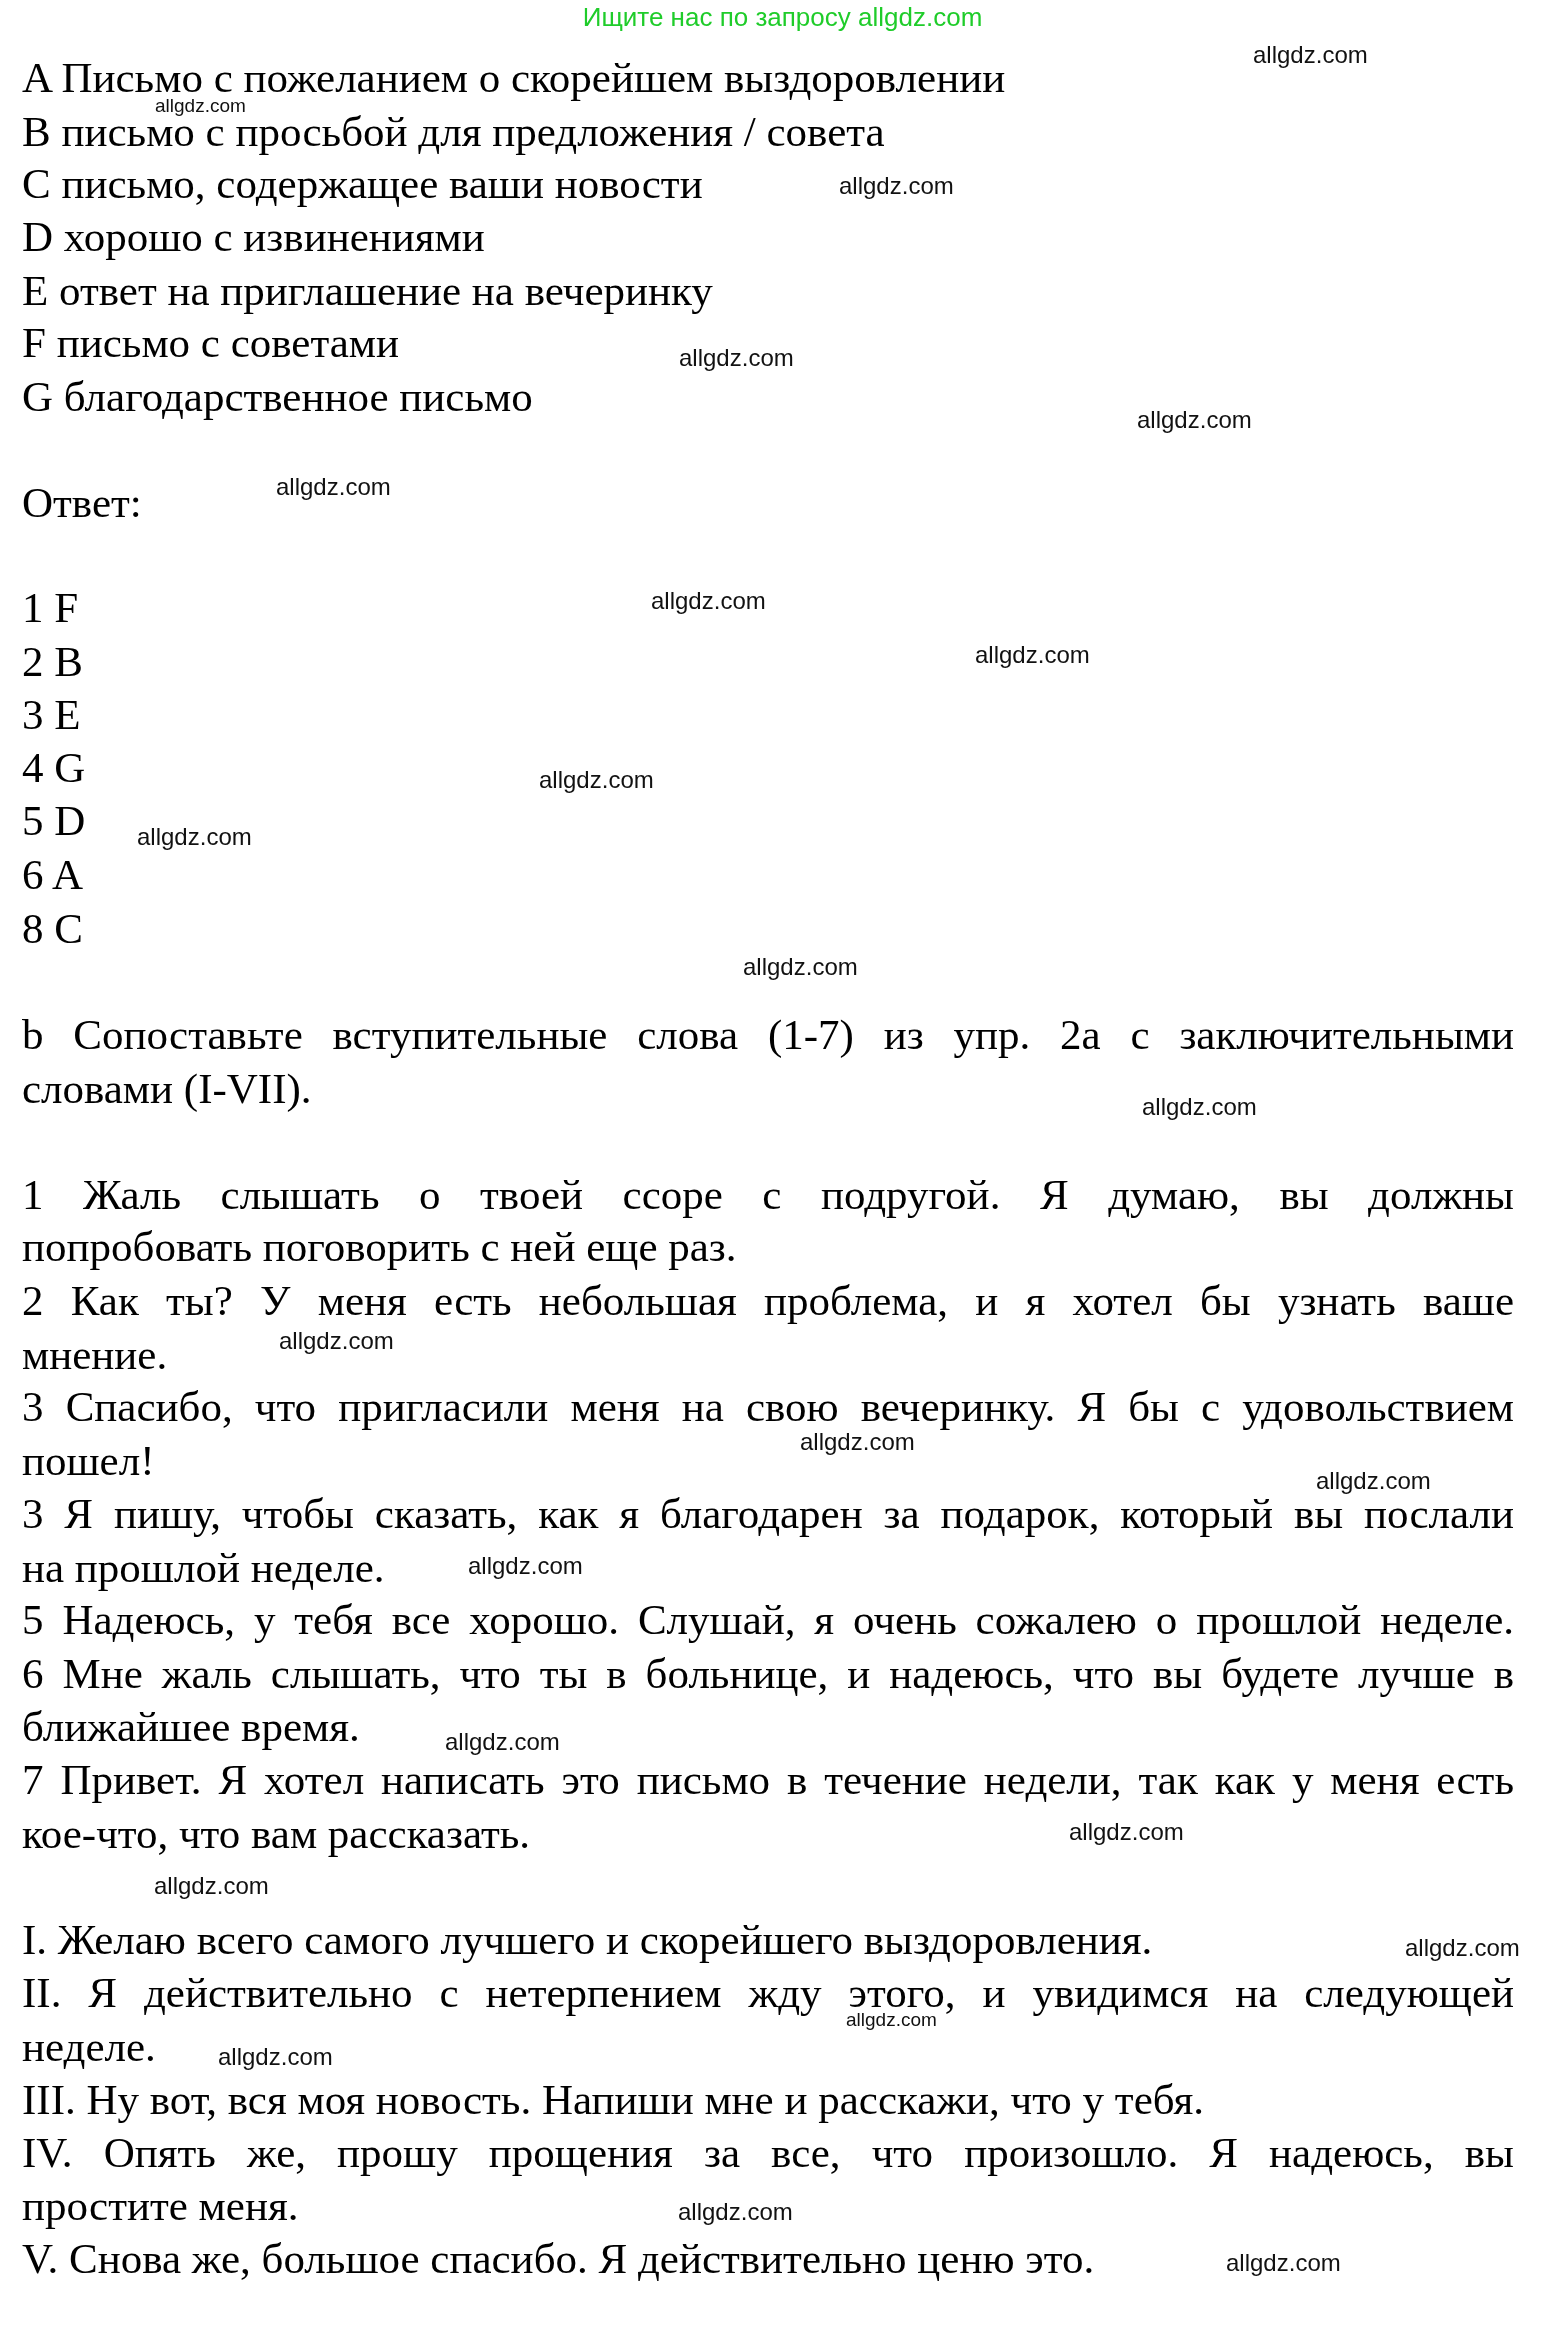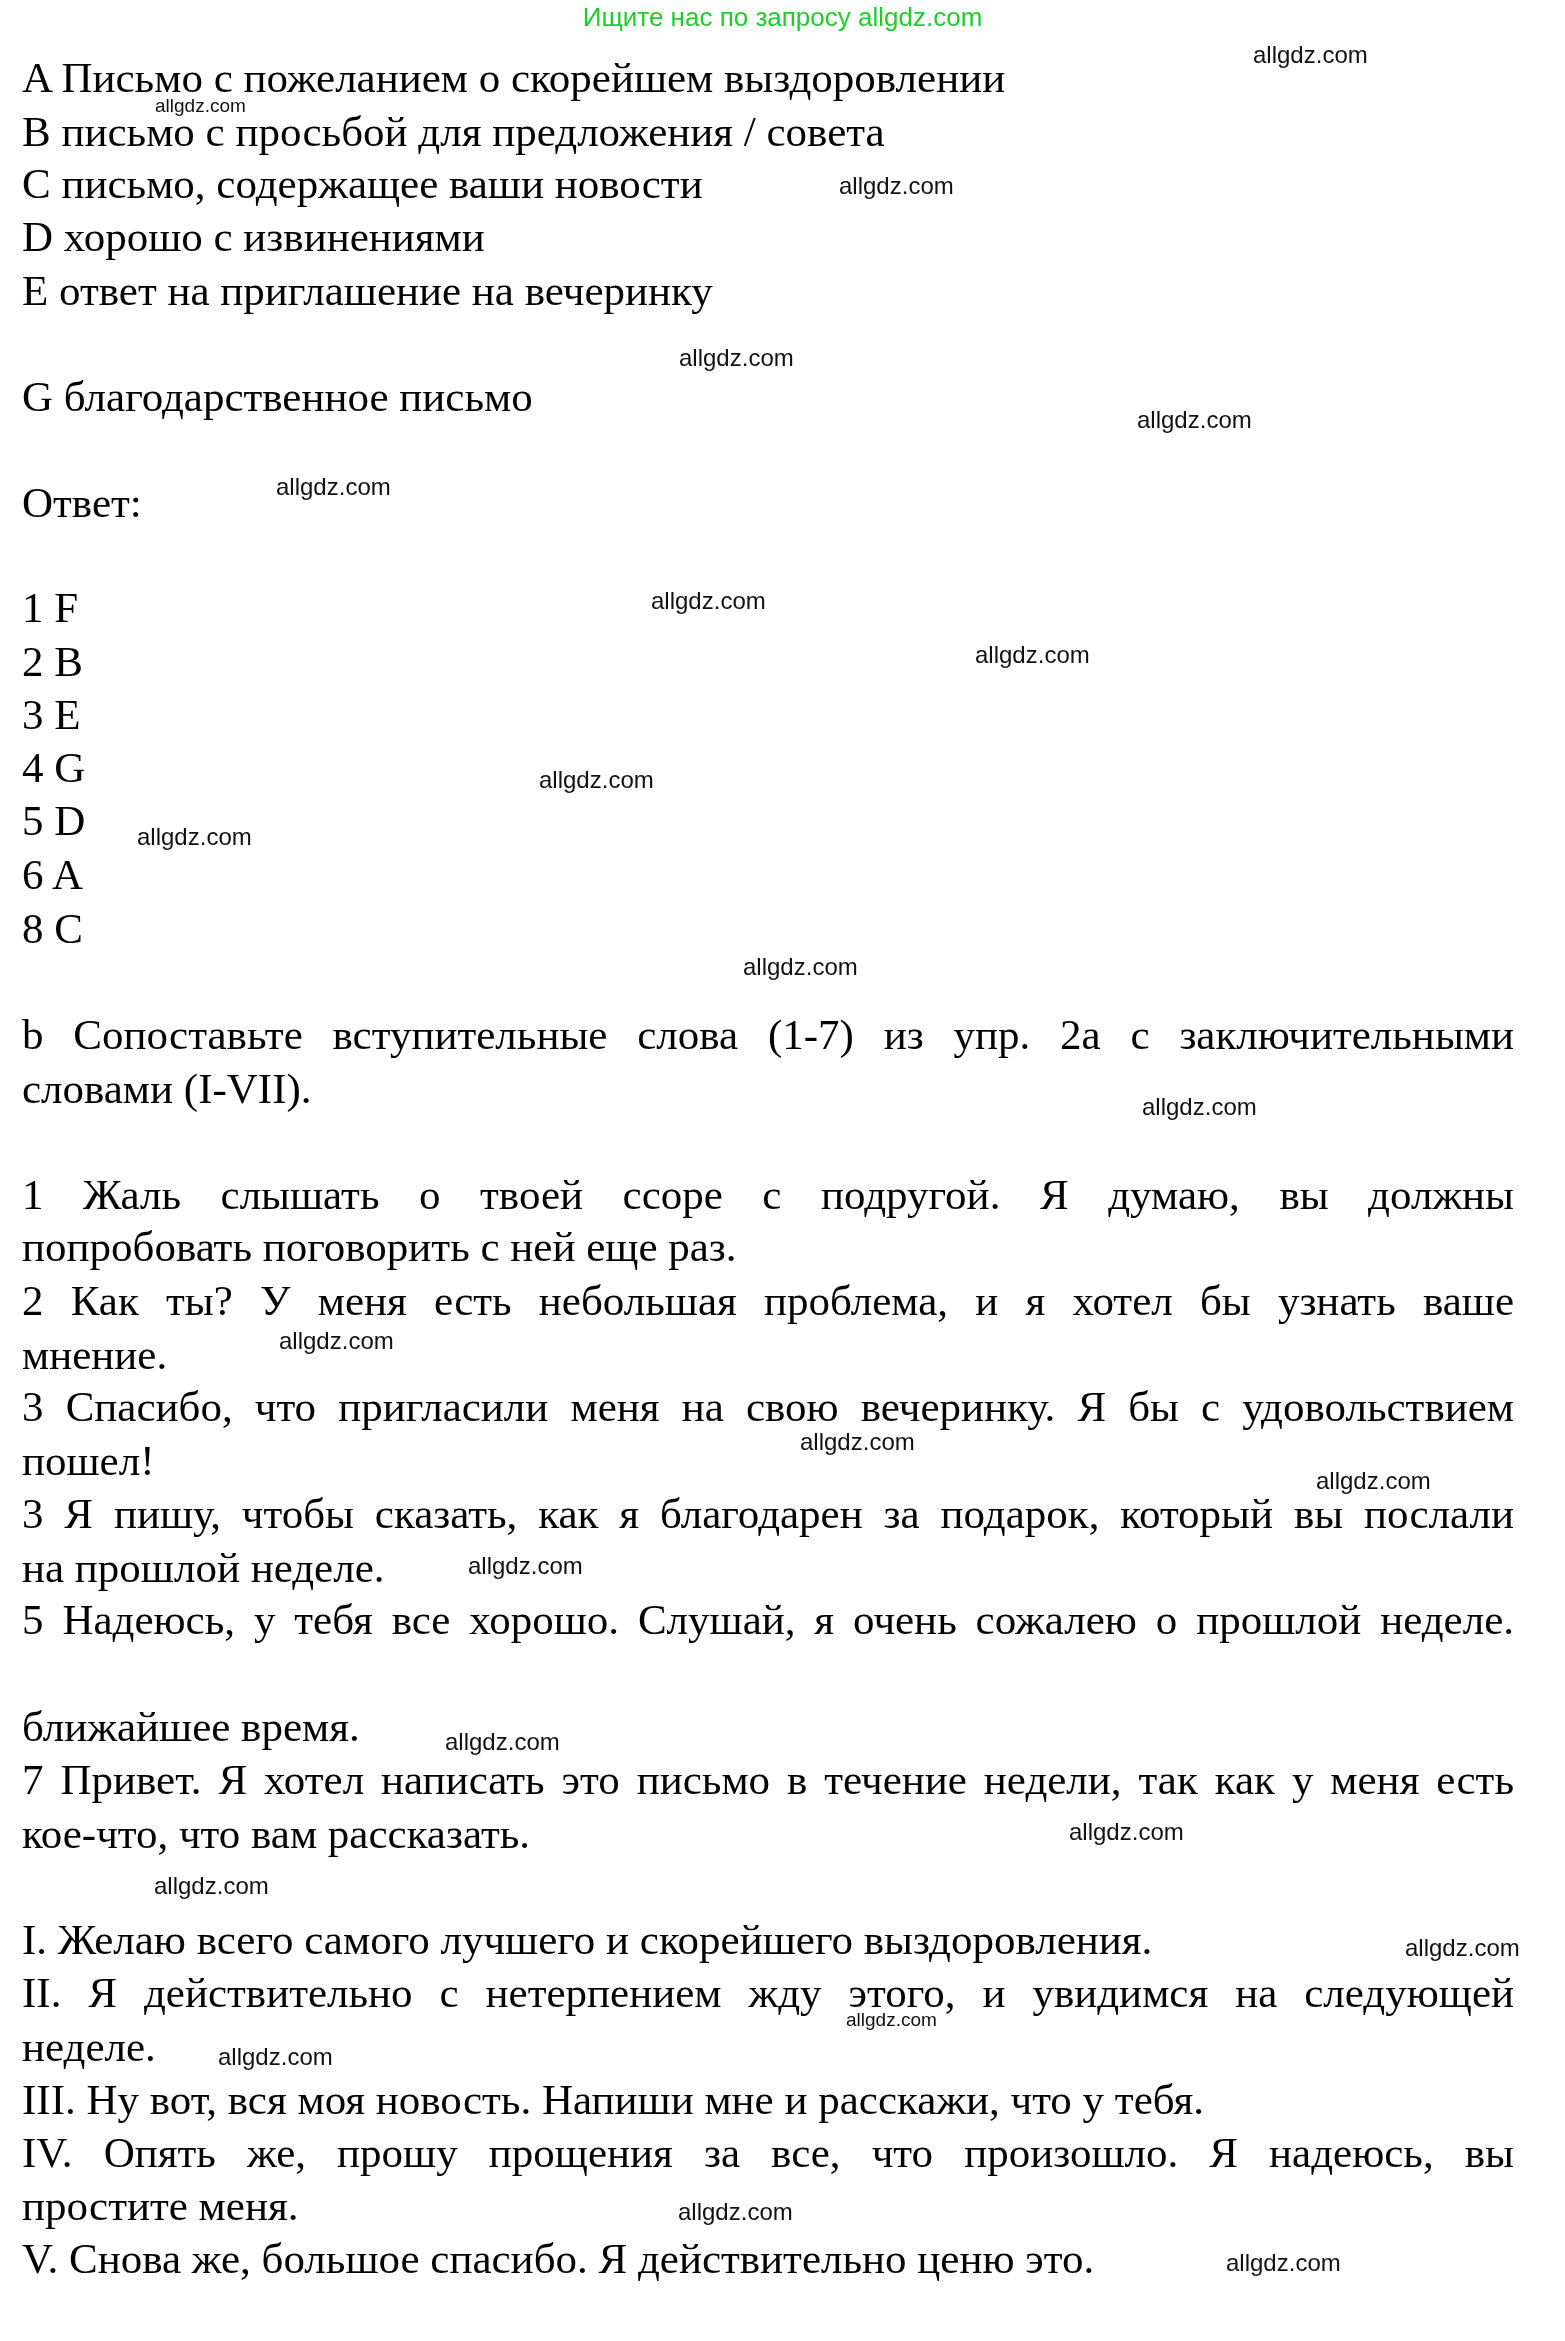--- a/index.html
+++ b/index.html
@@ -34,20 +34,21 @@
 
 <div class="page">
 
   <div class="header-banner">Ищите нас по запросу allgdz.com</div>
 
   <div class="line" style="top:52px">A Письмо с пожеланием о скорейшем выздоровлении</div>
   <div class="line" style="top:106px">B письмо с просьбой для предложения / совета</div>
   <div class="line" style="top:158px">C письмо, содержащее ваши новости</div>
   <div class="line" style="top:211px">D хорошо с извинениями</div>
   <div class="line" style="top:265px">E ответ на приглашение на вечеринку</div>
+  <div class="line" style="top:317px">F письмо с советами</div>
   <div class="line" style="top:371px">G благодарственное письмо</div>
 
   <div class="line" style="top:477px">Ответ:</div>
   <div class="line" style="top:582px">1 F</div>
   <div class="line" style="top:636px">2 B</div>
   <div class="line" style="top:689px">3 E</div>
   <div class="line" style="top:742px">4 G</div>
   <div class="line" style="top:795px">5 D</div>
   <div class="line" style="top:849px">6 A</div>
   <div class="line" style="top:903px">8 C</div>
@@ -57,20 +58,21 @@
 
   <div class="line justify" style="top:1169px">1 Жаль слышать о твоей ссоре с подругой. Я думаю, вы должны</div>
   <div class="line" style="top:1221px">попробовать поговорить с ней еще раз.</div>
   <div class="line justify" style="top:1275px">2 Как ты? У меня есть небольшая проблема, и я хотел бы узнать ваше</div>
   <div class="line" style="top:1329px">мнение.</div>
   <div class="line justify" style="top:1381px">3 Спасибо, что пригласили меня на свою вечеринку. Я бы с удовольствием</div>
   <div class="line" style="top:1435px">пошел!</div>
   <div class="line justify" style="top:1488px">3 Я пишу, чтобы сказать, как я благодарен за подарок, который вы послали</div>
   <div class="line" style="top:1542px">на прошлой неделе.</div>
   <div class="line justify" style="top:1594px">5 Надеюсь, у тебя все хорошо. Слушай, я очень сожалею о прошлой неделе.</div>
+  <div class="line justify" style="top:1648px">6 Мне жаль слышать, что ты в больнице, и надеюсь, что вы будете лучше в</div>
   <div class="line" style="top:1701px">ближайшее время.</div>
   <div class="line justify" style="top:1754px">7 Привет. Я хотел написать это письмо в течение недели, так как у меня есть</div>
   <div class="line" style="top:1808px">кое-что, что вам рассказать.</div>
 
   <div class="line" style="top:1914px">I. Желаю всего самого лучшего и скорейшего выздоровления.</div>
   <div class="line justify" style="top:1967px">II. Я действительно с нетерпением жду этого, и увидимся на следующей</div>
   <div class="line" style="top:2021px">неделе.</div>
   <div class="line" style="top:2074px">III. Ну вот, вся моя новость. Напиши мне и расскажи, что у тебя.</div>
   <div class="line justify" style="top:2127px">IV. Опять же, прошу прощения за все, что произошло. Я надеюсь, вы</div>
   <div class="line" style="top:2180px">простите меня.</div>

